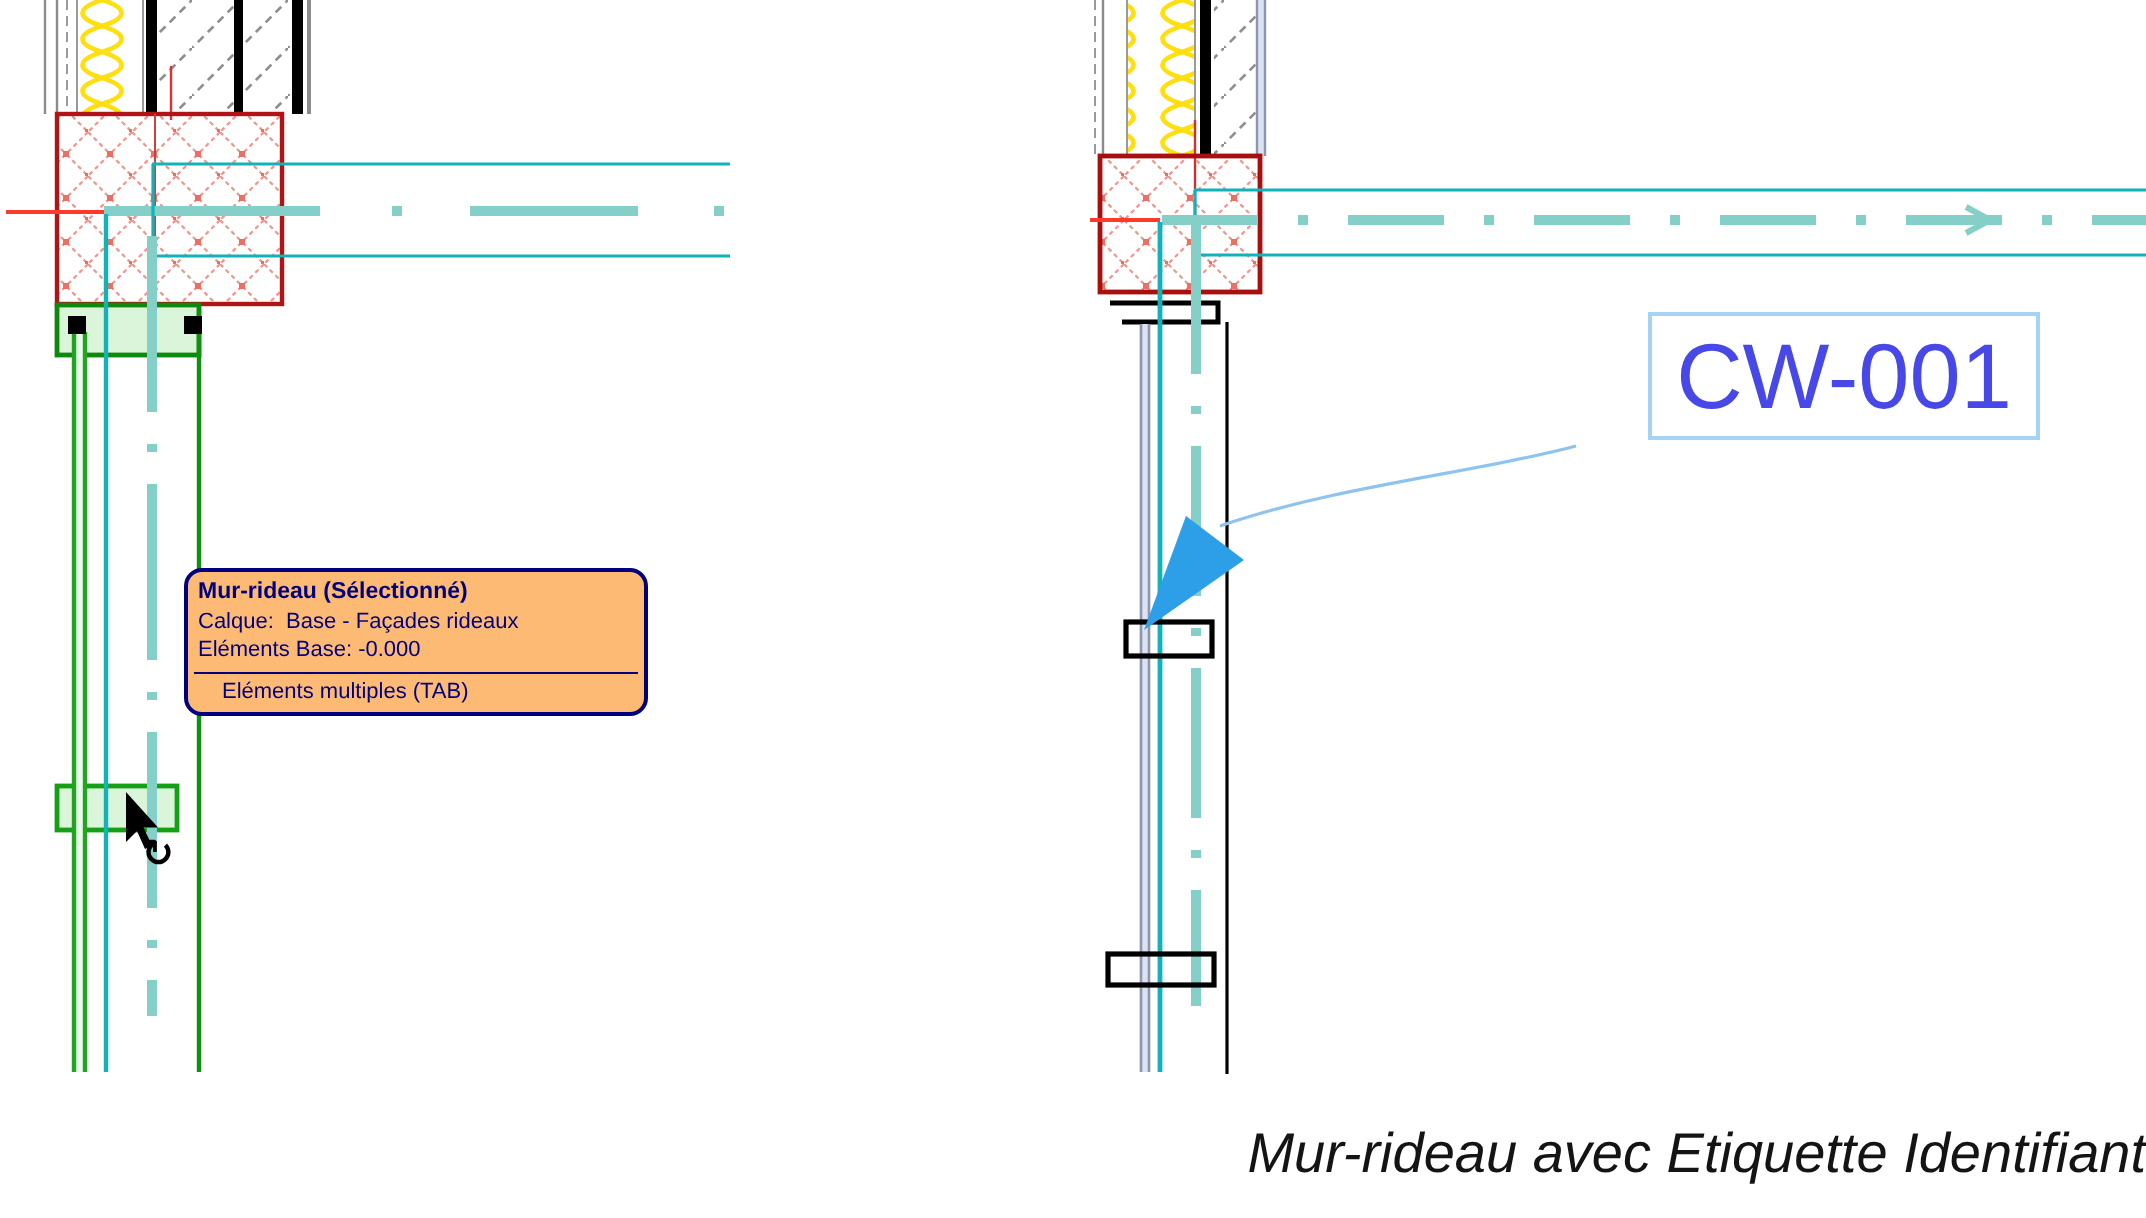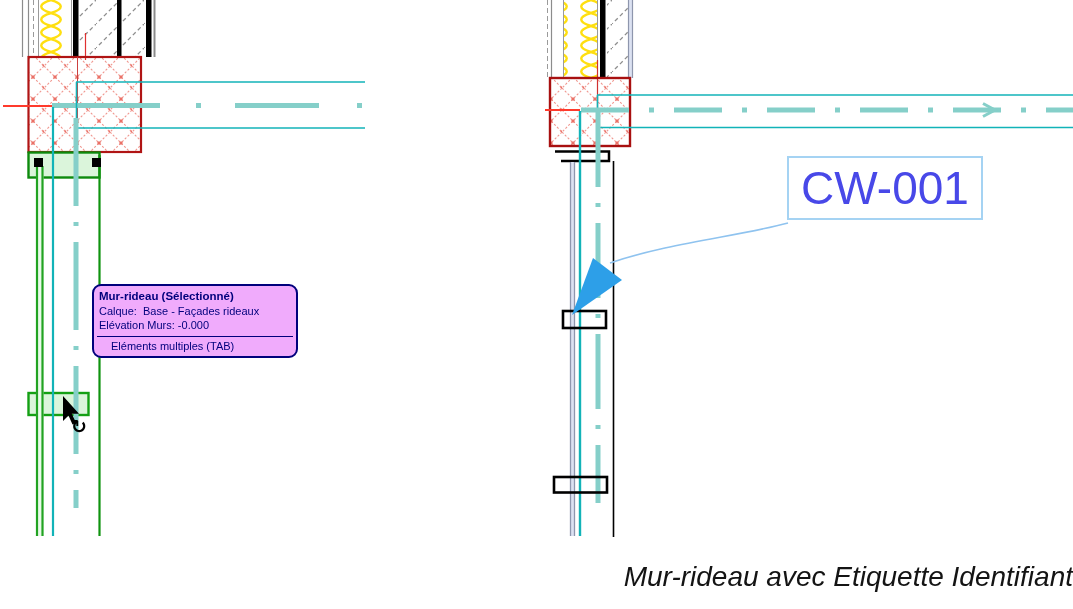--- a/index.html
+++ b/index.html
@@ -2,32 +2,32 @@
 <html><head>
 <meta charset="utf-8">
 <style>
   html,body{margin:0;padding:0;background:#fff;}
   .stage{position:relative;width:1073px;height:609px;background:#fff;overflow:hidden;
          font-family:"Liberation Sans",sans-serif;}
   svg.plan{position:absolute;top:0;}
   .plan-left{left:0;}
   .plan-right{left:540px;}
   .tooltip{
-    position:absolute;left:92px;top:284px;width:206px;
+    position:absolute;left:92px;top:284px;width:232px;
     box-sizing:border-box;
-    background:#f0abfc;border:2px solid #00007c;border-radius:9px;
+    background:#fdba74;border:2px solid #00007c;border-radius:9px;
     color:#00007c;font-size:11px;line-height:14.5px;
     padding:3px 5px 3px 5px;
   }
   .tt-title{font-weight:bold;font-size:11.5px;white-space:pre;}
   .tt-line{white-space:pre;}
   .tt-sep{border-top:1.3px solid #00007c;margin:3px -2px 2px -2px;}
   .tt-footer{white-space:pre;padding-left:12px;}
   .tag{
-    position:absolute;left:787px;top:156px;width:196px;height:64px;
+    position:absolute;left:824px;top:156px;width:196px;height:64px;
     border:2px solid #a5d3f3;box-sizing:border-box;
     display:flex;align-items:center;justify-content:center;
     color:#4848e8;font-size:46px;font-family:"Liberation Sans",sans-serif;
   }
   .caption{
     position:absolute;left:0;top:561px;width:100%;text-align:right;
     font-style:italic;font-size:28px;color:#141414;
     font-family:"Liberation Sans",sans-serif;
   }
 </style>
@@ -152,21 +152,21 @@
 
     <g>
       <path d="M248,223 C200,236 128,243 70,263" fill="none" stroke="#8fc3ef" stroke-width="1.6"></path>
       <polygon points="32,315 53,258 82,280" fill="#2d9fe8"></polygon>
     </g>
   </svg>
 
   <div class="tooltip">
     <div class="tt-title">Mur-rideau (Sélectionné)</div>
     <div class="tt-line">Calque:  Base - Façades rideaux</div>
-    <div class="tt-line">Elévation Murs: -0.000</div>
+    <div class="tt-line">Eléments Base: -0.000</div>
     <div class="tt-sep"></div>
     <div class="tt-footer">Eléments multiples (TAB)</div>
   </div>
 
   <div class="tag">
     <span>CW-001</span>
   </div>
 
   <div class="caption">Mur-rideau avec Etiquette Identifiant</div>
 

